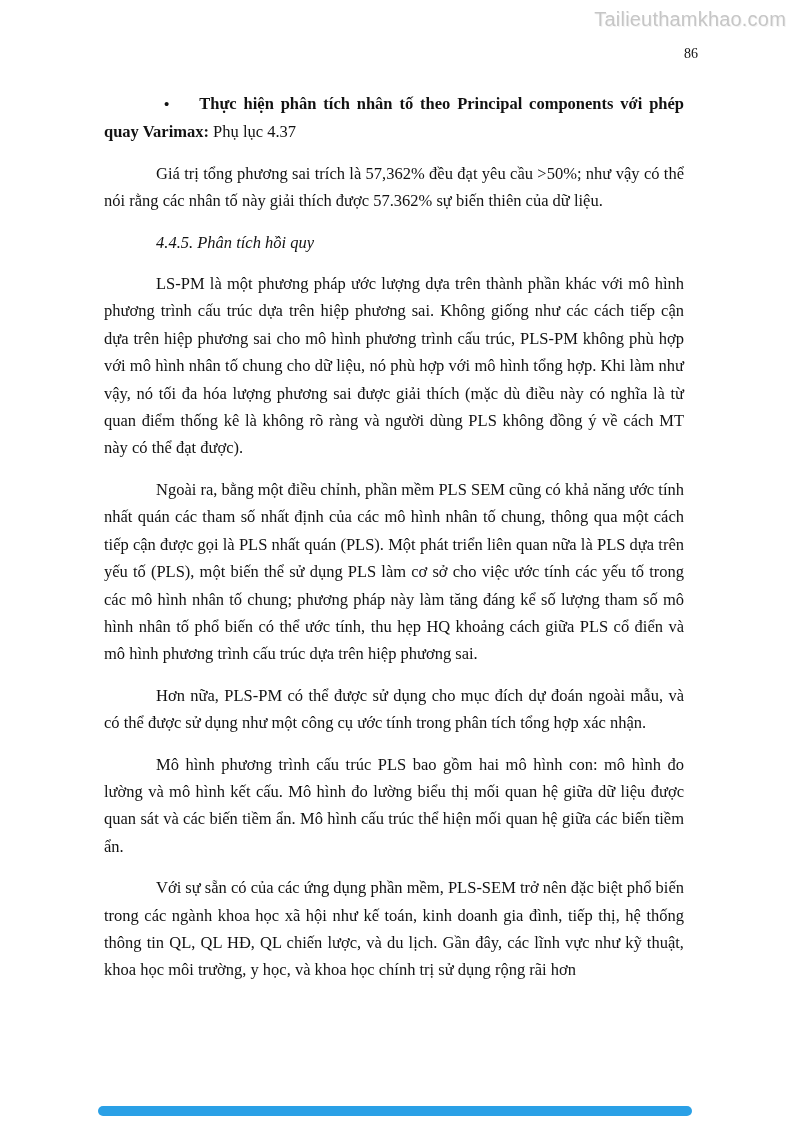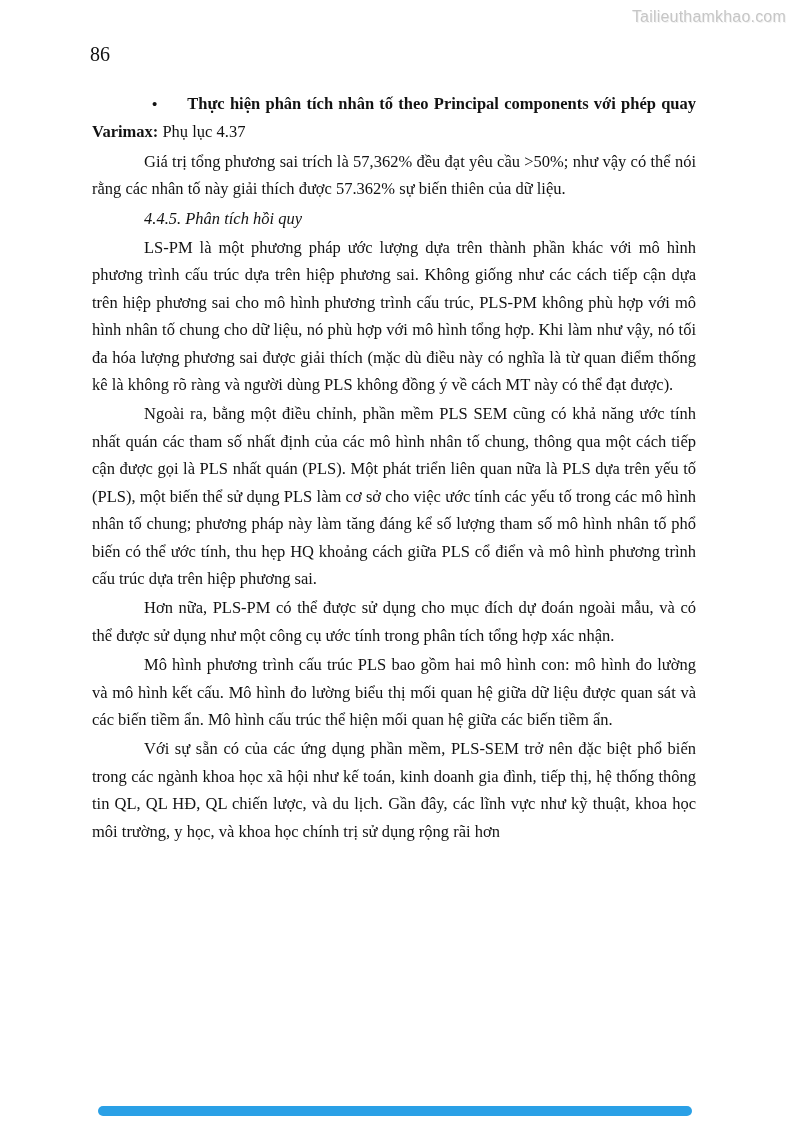--- a/index.html
+++ b/index.html
@@ -14,33 +14,33 @@
   .page {
     position: relative;
     width: 794px; height: 1123px;
     box-sizing: border-box;
     padding: 8px 96px 0 90px;
   }
   .watermark {
     position: absolute;
     top: 8px; right: 8px;
     font-family: "Liberation Sans", "DejaVu Sans", sans-serif;
-    font-size: 16px;
+    font-size: 20px;
     color: #c6c6c6;
     text-shadow: 1px 1px 0 #f2f2f2;
     letter-spacing: 0.2px;
   }
   .page-number {
-    text-align: left;
-    font-size: 20px;
+    text-align: right;
+    font-size: 14px;
     margin: 36px 0 26px 0;
     line-height: 20px;
   }
   .body-text p {
-    margin: 2px;
+    margin: 14px;
     font-size: 16.5px;
     line-height: 27.4px;
     text-align: justify;
     text-indent: 52px;
   }
   .bullet-para { font-weight: bold; }
   .bullet-para .bullet-dot {
     display: inline-block;
     text-indent: 0;
     margin-left: 8px;

